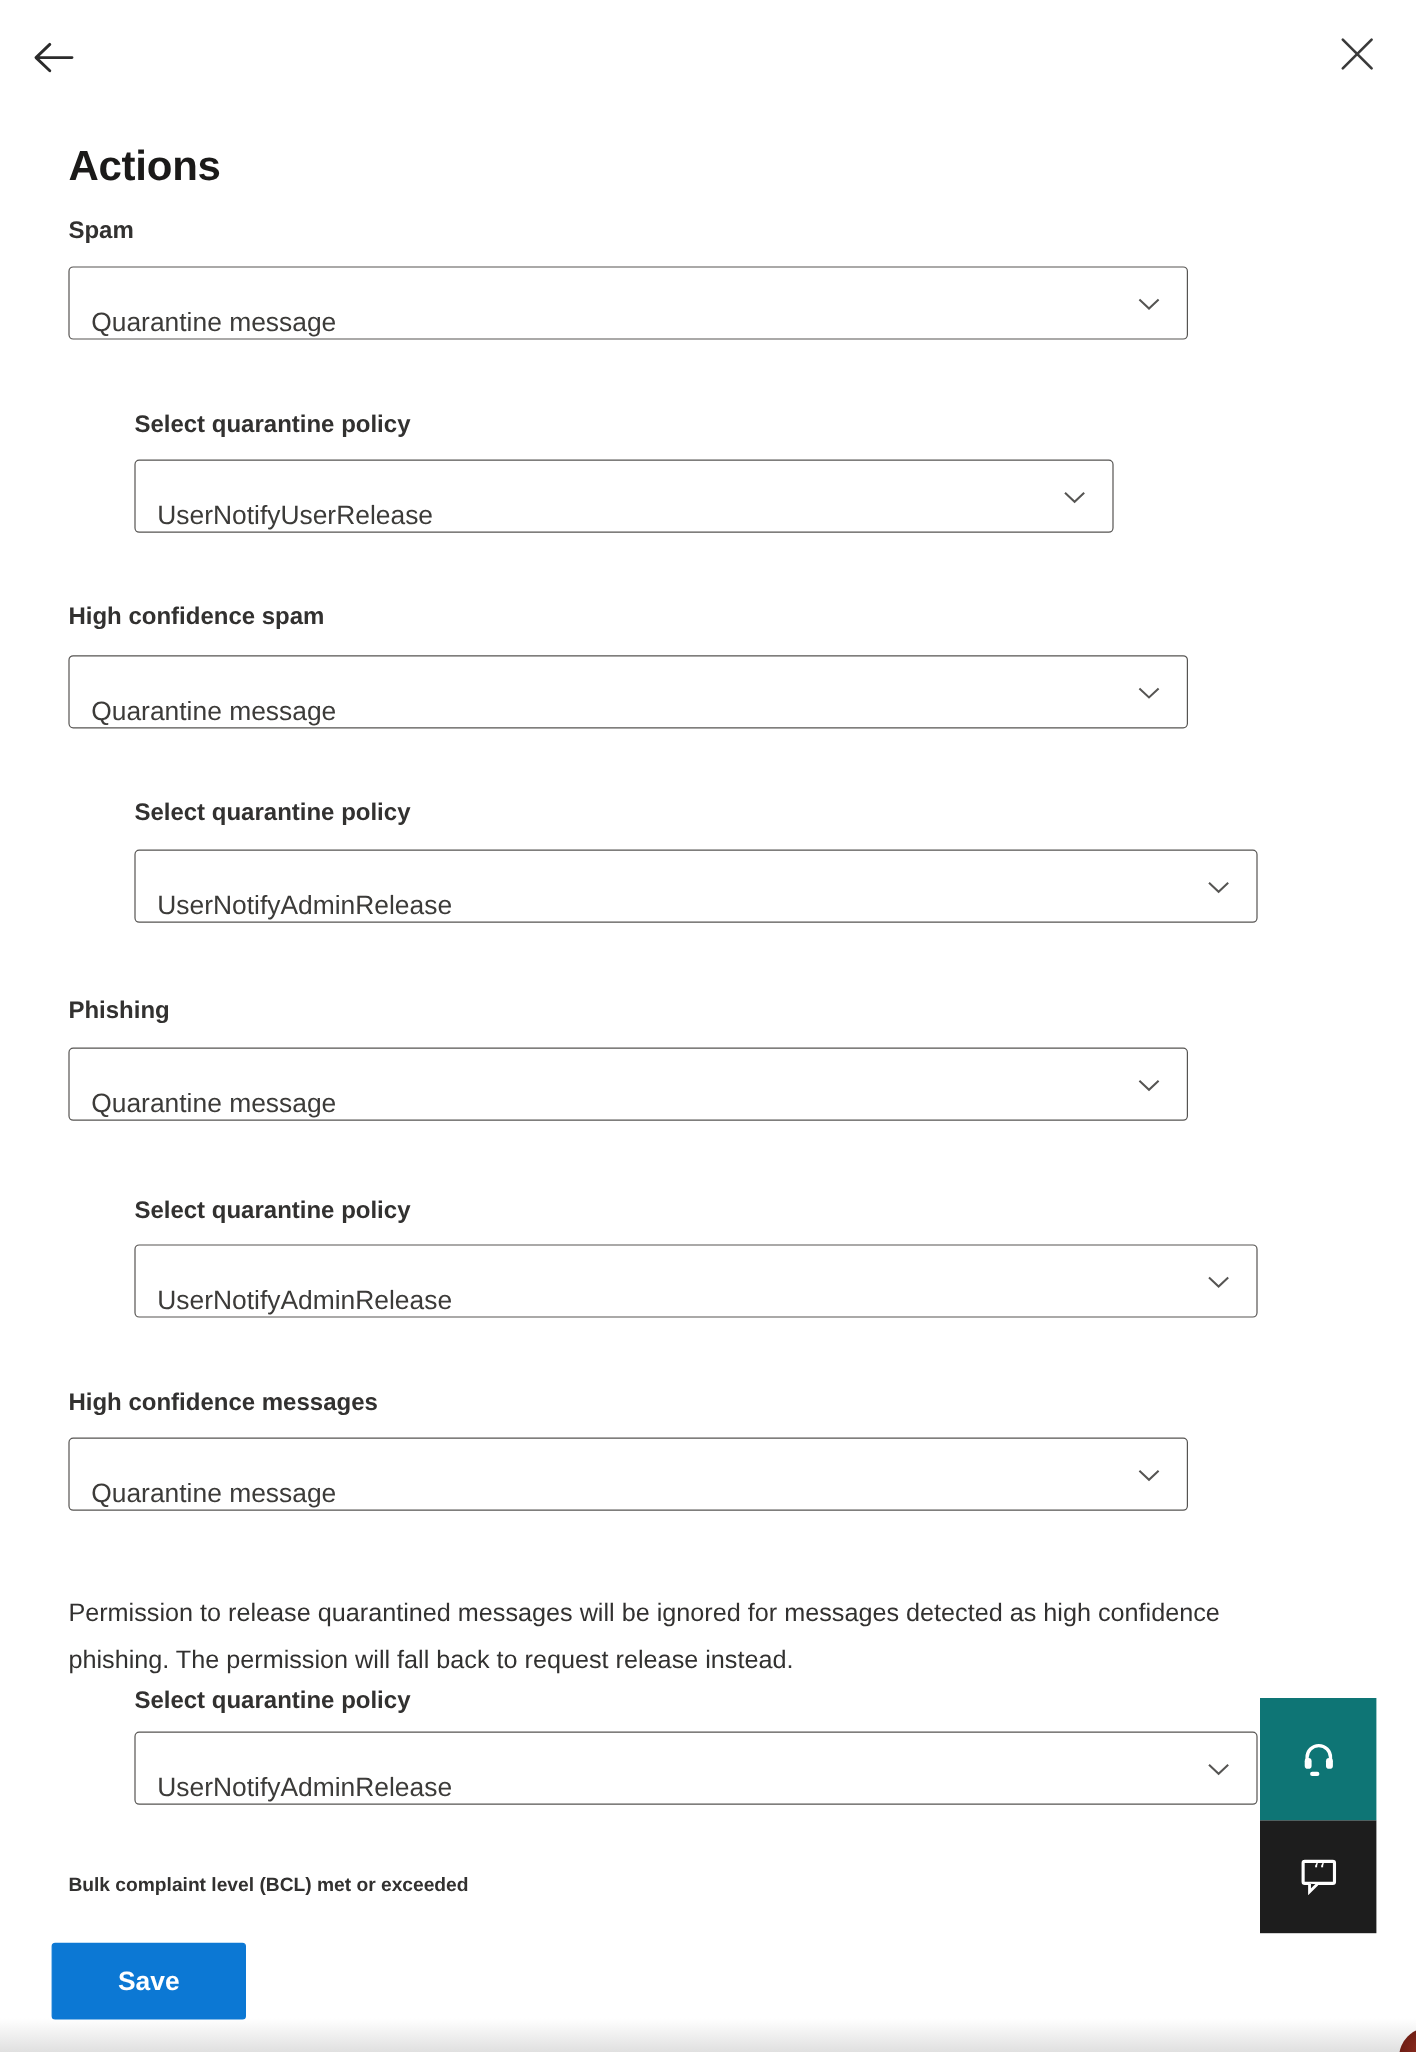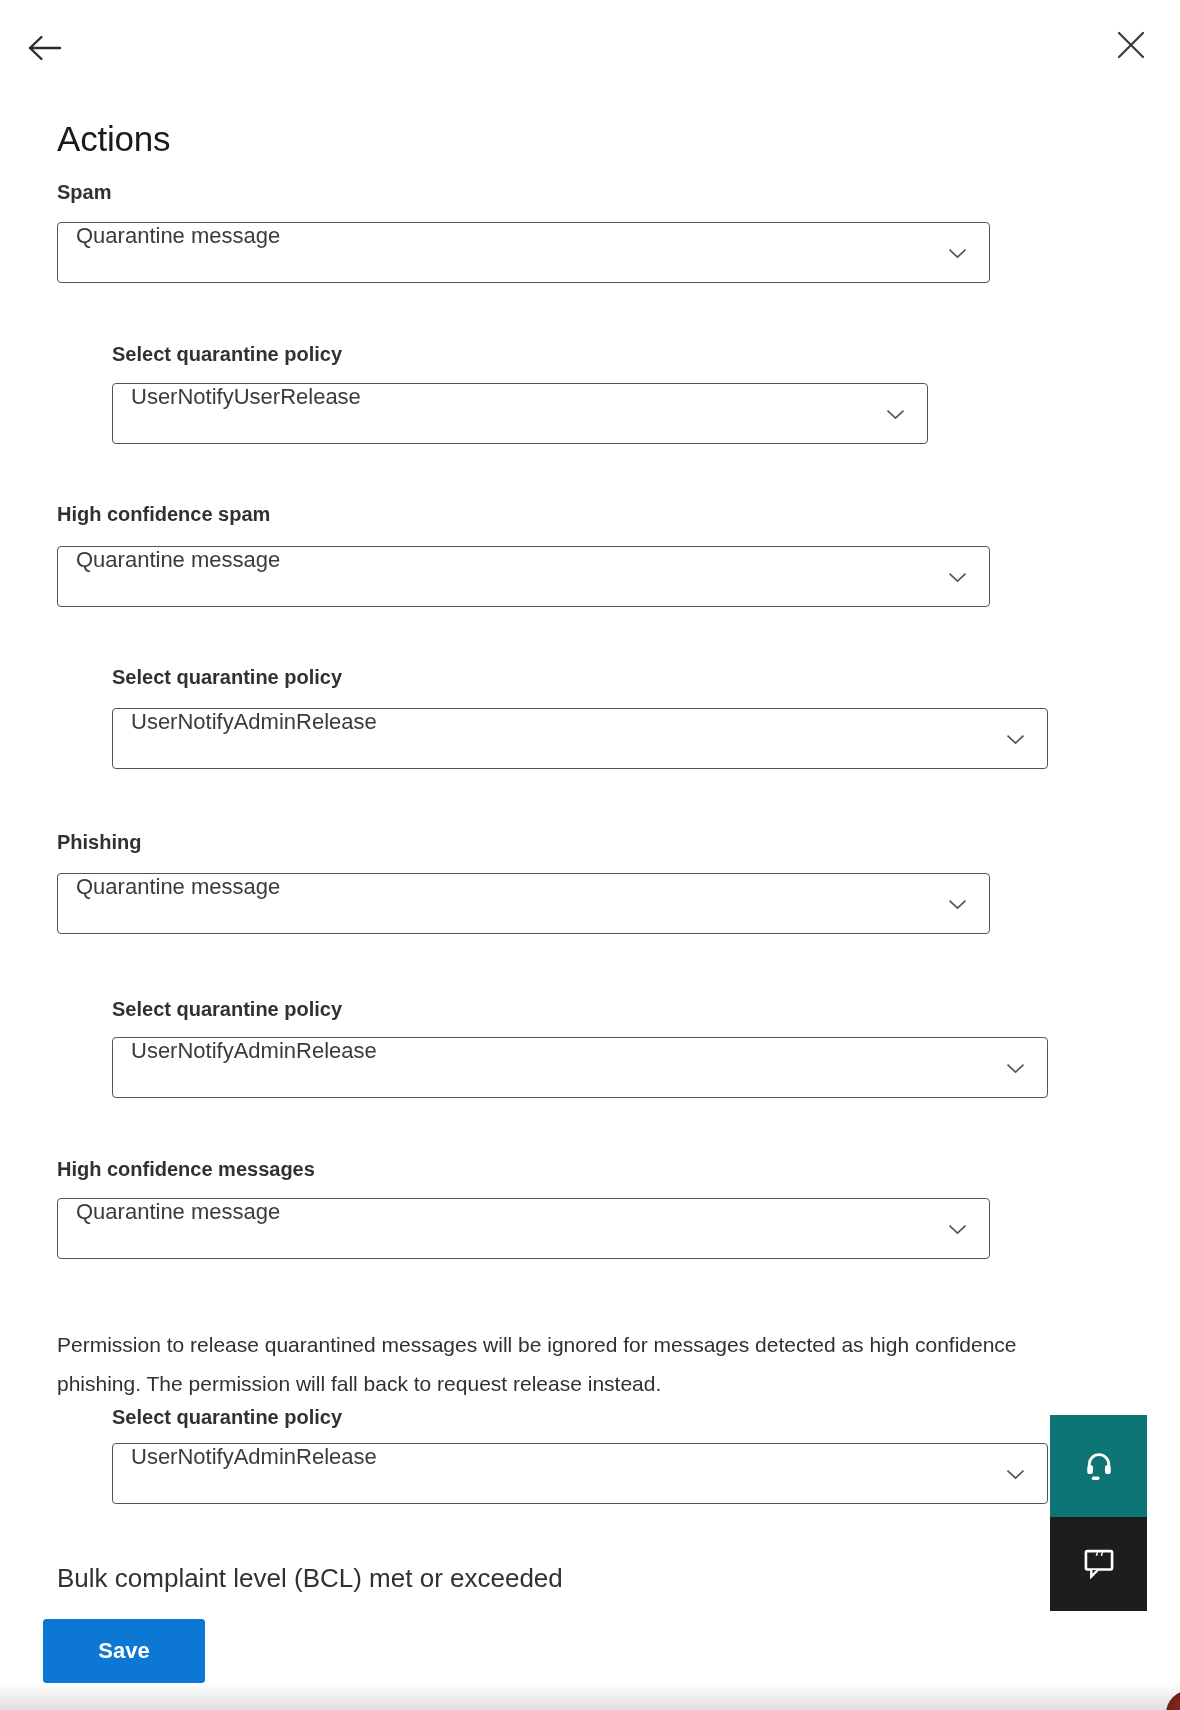--- a/index.html
+++ b/index.html
@@ -11,45 +11,45 @@
   }
   
   .nav-btn{
     position:absolute;background:none;border:none;padding:4px;cursor:pointer;line-height:0;
   }
   #back-btn{left:22px;top:28px;}
   #close-btn{left:1112px;top:26px;}
   
   .page-title{
     position:absolute;left:57px;top:96px;
-    font-size:35px;font-weight:400;color:#1b1a19;letter-spacing:-.2px;
+    font-size:35px;font-weight:700;color:#1b1a19;letter-spacing:-.2px;
   }
   
   .field-label{
     position:absolute;font-size:20px;font-weight:600;color:#323130;white-space:nowrap;
   }
   
   .combo{
     position:absolute;height:61px;box-sizing:border-box;
     background:#fff;border:1.6px solid #565452;border-radius:4px;
-    display:flex;align-items:flex-start;padding:0 52px 0 18px;cursor:pointer;
+    display:flex;align-items:flex-end;padding:0 52px 0 18px;cursor:pointer;
   }
   .combo-value{
     font-size:22px;color:#3c3b39;white-space:nowrap;overflow:hidden;
   }
   .chev{position:absolute;right:22px;top:50%;transform:translateY(-44%);line-height:0;}
   
   .note{
     position:absolute;left:57px;top:1304px;width:978px;
     font-size:21px;line-height:39px;color:#323130;
   }
   
   .truncated-label{
     position:absolute;left:57px;top:1563px;
-    font-size:26px;font-weight:400;color:#323130;white-space:nowrap;
+    font-size:16px;font-weight:700;color:#323130;white-space:nowrap;
   }
   
   .footer{
     position:absolute;left:0;top:1594px;width:1180px;height:116px;
     background:linear-gradient(#ffffff 0px,#ffffff 88px,#e0e0e0 116px);
   }
   .btn{
     position:absolute;top:25px;height:64px;box-sizing:border-box;
     border-radius:3px;font-family:"Liberation Sans",sans-serif;
     font-size:22px;font-weight:600;cursor:pointer;

